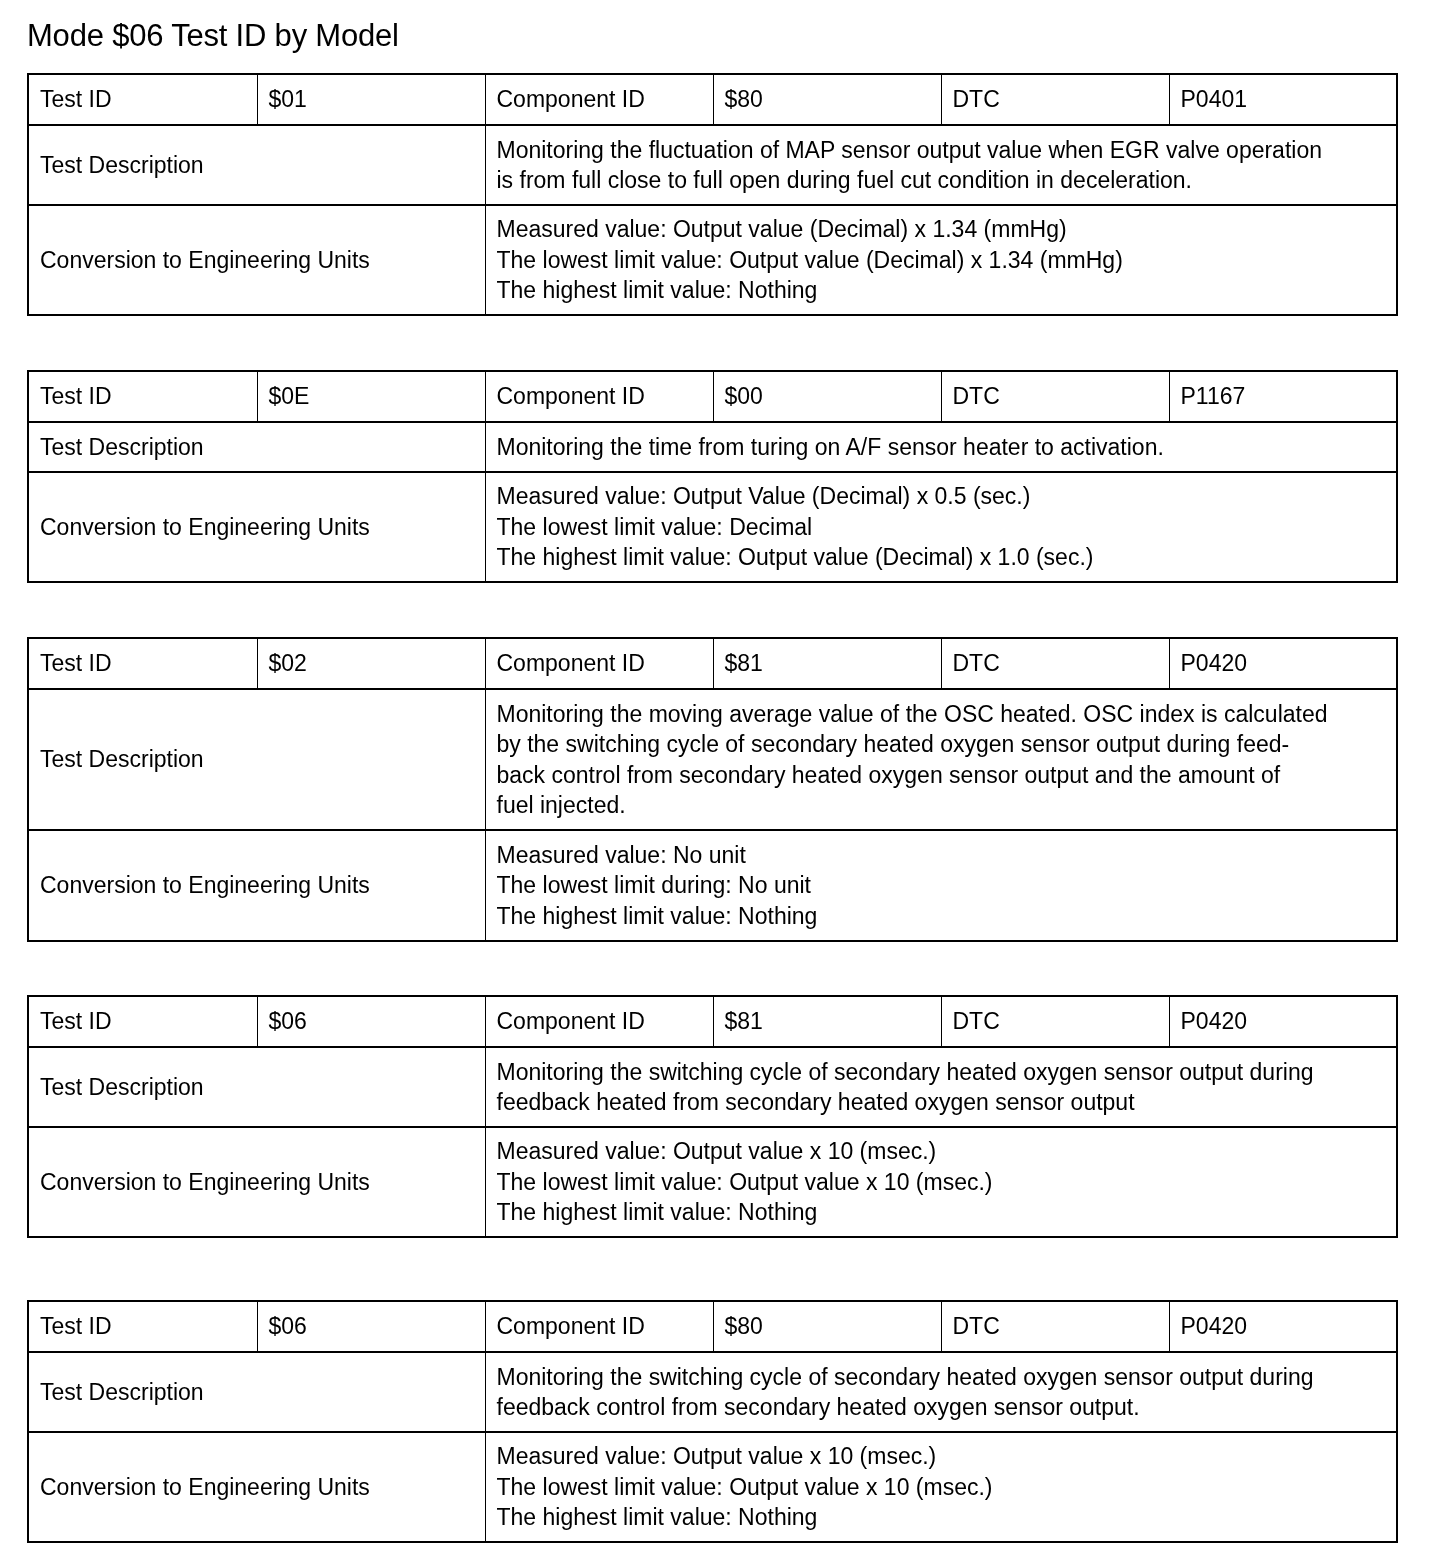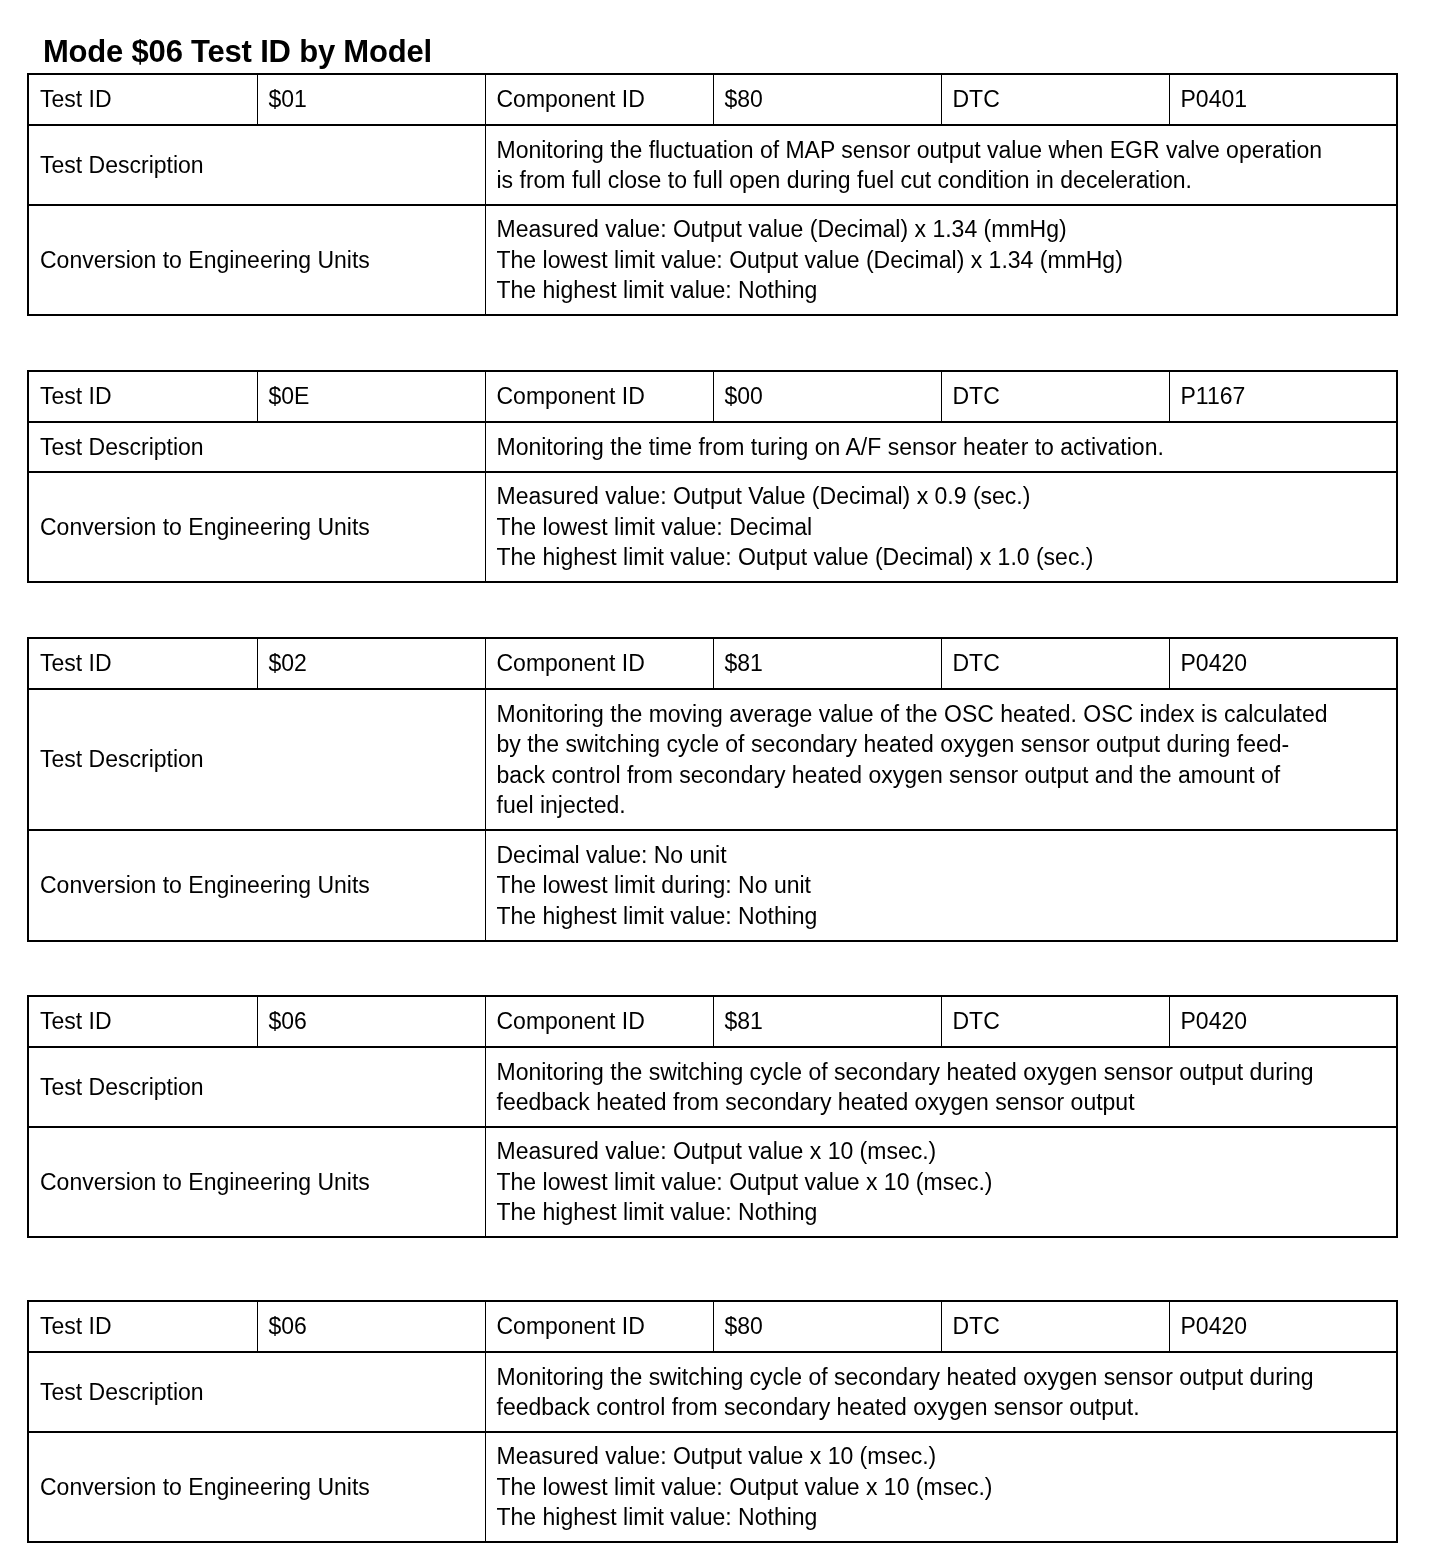--- a/index.html
+++ b/index.html
@@ -9,23 +9,23 @@
       position: relative;
       font-family: "Liberation Sans", sans-serif;
       color: #000;
       overflow: hidden;
     }
     .page-title {
       position: absolute;
       left: 27px;
       top: 18px;
       font-size: 31px;
-      font-weight: bold;
+      font-weight: normal;
       letter-spacing: -0.2px;
-      margin: 16px;
+      margin: 0;
     }
     table.test-table {
       position: absolute;
       left: 27px;
       width: 1369px;
       border-collapse: collapse;
       table-layout: fixed;
       font-size: 23px;
       line-height: 30.5px;
     }
@@ -103,21 +103,21 @@
   </tr>
   <tr class="desc-row" style="height:50px;">
     <td colspan="2">Test Description</td>
     <td colspan="4">
       <span class="line">Monitoring the time from turing on A/F sensor heater to activation.</span>
     </td>
   </tr>
   <tr class="conv-row" style="height:110px;">
     <td colspan="2">Conversion to Engineering Units</td>
     <td colspan="4" class="value-cell">
-      <span class="line">Measured value: Output Value (Decimal) x 0.9 (sec.)</span>
+      <span class="line">Measured value: Output Value (Decimal) x 0.5 (sec.)</span>
       <span class="line">The lowest limit value: Decimal</span>
       <span class="line">The highest limit value: Output value (Decimal) x 1.0 (sec.)</span>
     </td>
   </tr>
 </tbody>
   </table>
 
 <table class="test-table" style="top:637px;">
   <colgroup>
     <col style="width:229px">
@@ -141,21 +141,21 @@
     <td colspan="4" class="value-cell">
       <span class="line">Monitoring the moving average value of the OSC heated. OSC index is calculated</span>
       <span class="line">by the switching cycle of secondary heated oxygen sensor output during feed-</span>
       <span class="line">back control from secondary heated oxygen sensor output and the amount of</span>
       <span class="line">fuel injected.</span>
     </td>
   </tr>
   <tr class="conv-row" style="height:111px;">
     <td colspan="2">Conversion to Engineering Units</td>
     <td colspan="4" class="value-cell">
-      <span class="line">Decimal value: No unit</span>
+      <span class="line">Measured value: No unit</span>
       <span class="line">The lowest limit during: No unit</span>
       <span class="line">The highest limit value: Nothing</span>
     </td>
   </tr>
 </tbody>
   </table>
 
 <table class="test-table" style="top:995px;">
   <colgroup>
     <col style="width:229px">

